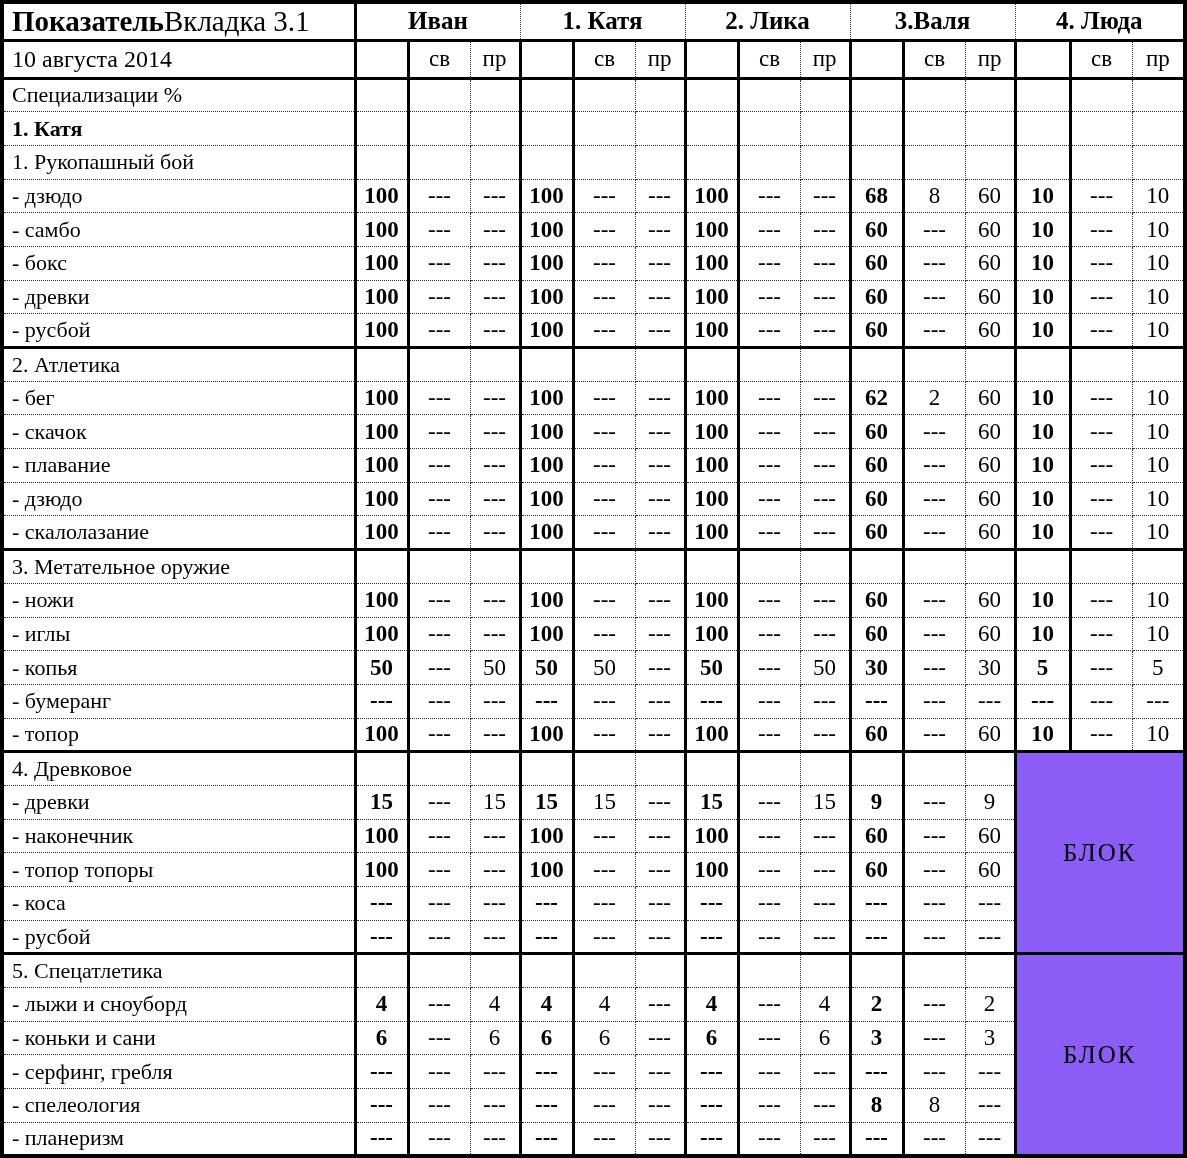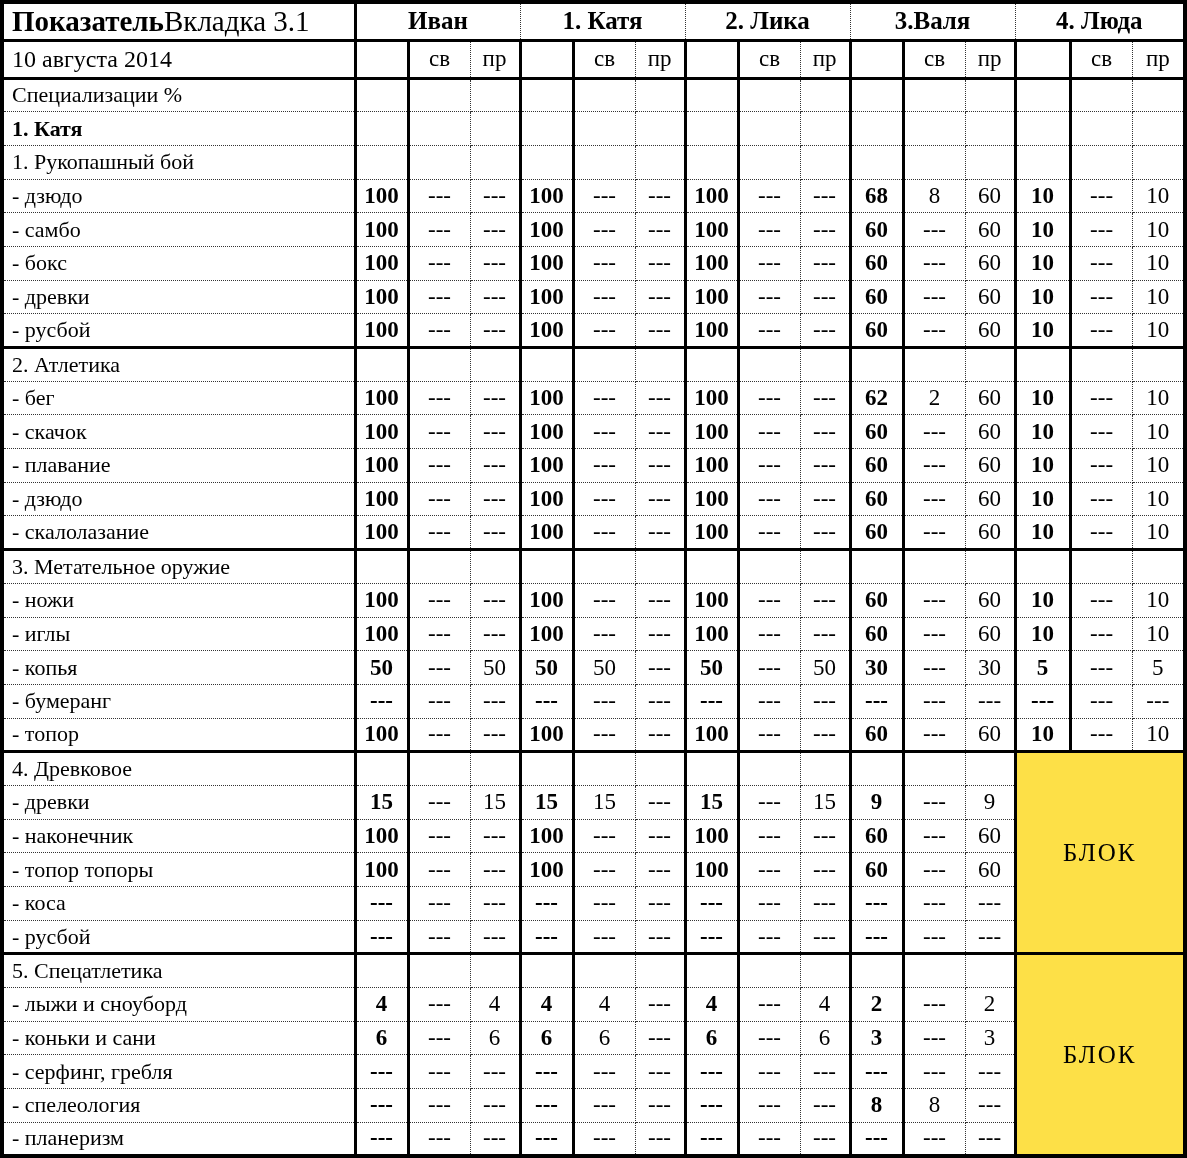--- a/index.html
+++ b/index.html
@@ -73,21 +73,21 @@
   }
   thead tr.subs .val { font-weight: normal; }
   thead tr.subs .main { font-weight: normal; }
 
   .blok {
     border: 3px solid #000;
     font-size: 25px;
     text-align: center;
     font-weight: normal;
     letter-spacing: 2px;
-    background: #fde047;
+    background: #8b5cf6;
   }
 </style>
 </head>
 <body>
 
 <table>
   <colgroup>
     <col style="width:353px">
     <col style="width:53px">
       <col style="width:62px">

